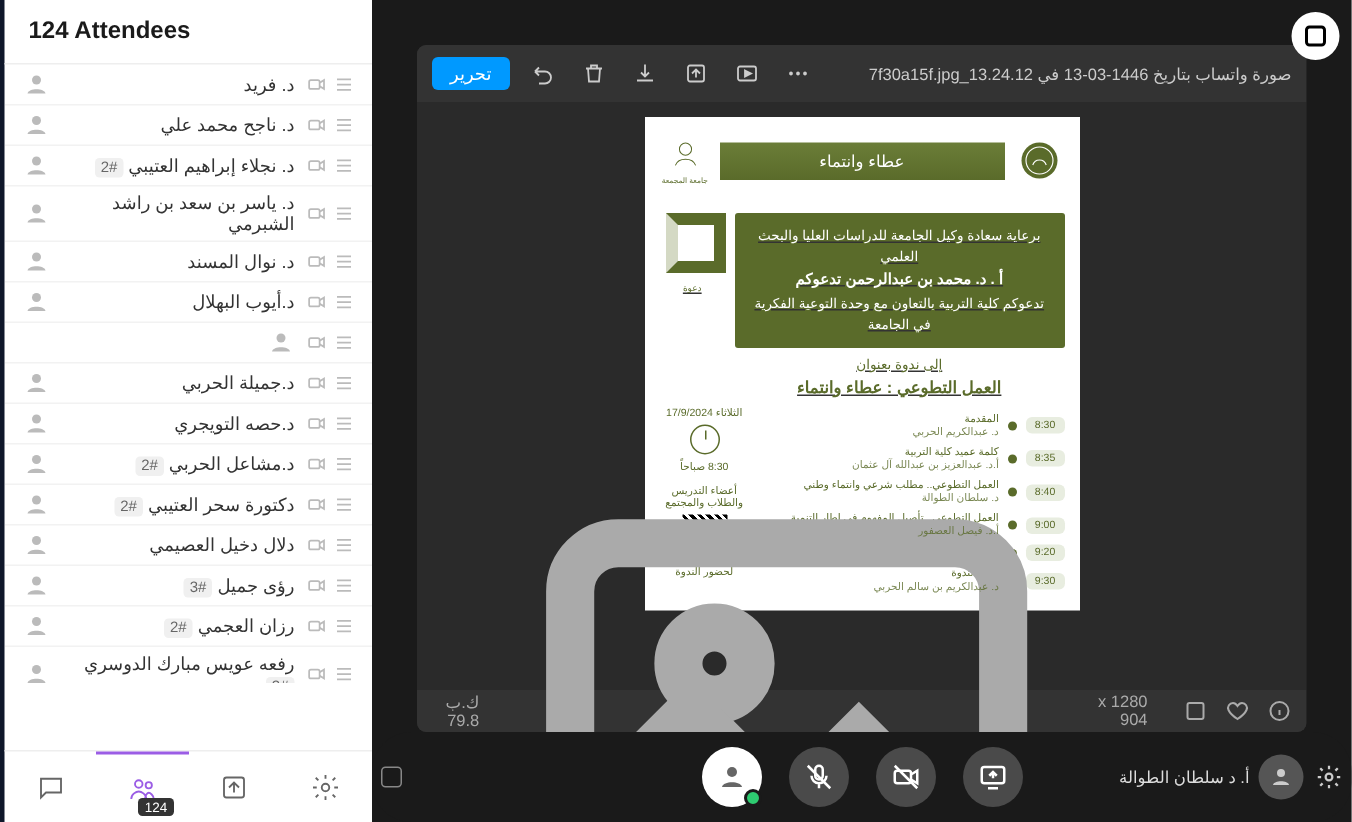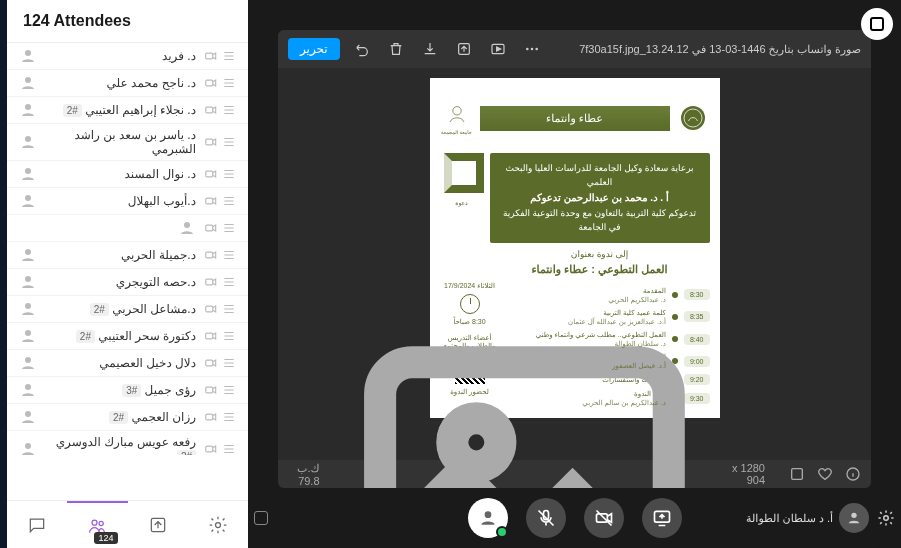--- a/index.html
+++ b/index.html
@@ -1,20 +1,20 @@
 <!DOCTYPE html>
 <html dir="rtl"><head>
 <meta charset="utf-8">
 <style>
 * { margin: 0; padding: 0; box-sizing: border-box; }
 body { font-family: Arial, sans-serif; background: #fff; width: 901px; height: 548px; overflow: hidden; direction: rtl; }
 .app { display: flex; width: 100%; height: 100%; }
 
 
-.attendees-panel { width: 248px; height: 100%; border-left: 7px solid #0f172a; display: flex; flex-direction: column; background: #fff; direction: ltr; }
+.attendees-panel { width: 248px; height: 100%; border-left: 3px solid #0f172a; display: flex; flex-direction: column; background: #fff; direction: ltr; }
 .attendees-header { padding: 12px 16px; font-size: 16px; font-weight: 600; color: #1a1a1a; border-bottom: 1px solid #eee; }
 .attendees-list { flex: 1; overflow-y: auto; }
 .attendees-list::-webkit-scrollbar { width: 6px; }
 .attendees-list::-webkit-scrollbar-thumb { background: #ccc; border-radius: 3px; }
 .attendee-row { display: flex; align-items: center; padding: 4px 12px; border-bottom: 1px solid #f2f2f2; gap: 8px; direction: rtl; }
 .attendee-icons { display: flex; gap: 4px; color: #bbb; font-size: 12px; }
 .attendee-icons svg { width: 14px; height: 14px; }
 .avatar-mini { width: 18px; height: 18px; fill: #bbb; }
 .attendee-name { flex: 1; font-size: 12px; color: #333; text-align: right; }
 .badge { background: #f0f0f0; color: #666; font-size: 10px; padding: 1px 4px; border-radius: 3px; }
@@ -37,21 +37,21 @@
 .viewer-toolbar { height: 38px; background: #333; display: flex; align-items: center; padding: 0 10px; gap: 10px; direction: rtl; }
 .viewer-title { flex: 1; color: #ccc; font-size: 11px; text-align: right; }
 .tool-btn { width: 24px; height: 24px; display: flex; align-items: center; justify-content: center; cursor: pointer; color: #ccc; }
 .tool-btn svg { width: 16px; height: 16px; fill: none; stroke: currentColor; stroke-width: 1.8; }
 .edit-btn { background: #0099ff; color: #fff; padding: 4px 12px; border-radius: 4px; font-size: 12px; cursor: pointer; }
 
 .viewer-content { flex: 1; display: flex; align-items: flex-start; justify-content: center; padding: 10px; background: #2a2a2a; }
 
 
 .poster { width: 290px; background: #fff; font-size: 8px; color: #333; direction: rtl; }
-.poster-head { display: flex; align-items: center; justify-content: space-between; padding: 12px 10px; margin-top: 11px; }
+.poster-head { display: flex; align-items: center; justify-content: space-between; padding: 12px 10px; }
 .logo-box { width: 34px; height: 34px; display:flex; align-items:center; justify-content:center; }
 .logo-box svg { width: 30px; height: 30px; }
 .poster-title-band { background: linear-gradient(to top, #5a6b2a, #6b7d38); color: #fff; padding: 6px; text-align: center; font-size: 11px; flex:1; margin:0 6px; }
 .poster-body { padding: 6px 10px; }
 .invite-block { background: #5a6b2a; color: #fff; padding: 8px; text-align: center; font-size: 9px; line-height: 1.6; border-radius: 2px; margin-bottom: 6px; }
 .invite-block .speaker { font-weight: bold; font-size: 10px; }
 .seminar-line { color: #5a6b2a; font-size: 9px; text-align: center; margin: 4px 0; }
 .seminar-topic { color: #5a6b2a; font-weight: bold; font-size: 11px; text-align: center; margin-bottom: 6px; }
 .agenda { }
 .agenda-row { display: flex; align-items: center; gap: 6px; margin: 4px 0; }
@@ -144,21 +144,21 @@
             <div class="poster-title-band">عطاء وانتماء</div>
             <div class="logo-box" style="flex-direction:column">
               <svg viewBox="0 0 40 40">
                   <circle cx="20" cy="14" r="6" fill="none" stroke="#5a6b2a"></circle>
                   <path d="M10 30c3-8 17-8 20 0" fill="none" stroke="#5a6b2a"></path>
                 </svg>
               <span style="font-size:5px;color:#5a6b2a">جامعة المجمعة</span>
             </div>
           </div>
           <div class="poster-body">
-            <div style="display:flex; gap:6px;">
+            <div style="display:flex; gap:6px;text-decoration:underline;">
               <div style="flex:1">
                 <div class="invite-block">
                   <div>برعاية سعادة وكيل الجامعة للدراسات العليا والبحث العلمي</div>
                   <div class="speaker">أ . د. محمد بن عبدالرحمن تدعوكم</div>
                   <div>تدعوكم كلية التربية بالتعاون مع وحدة التوعية الفكرية في الجامعة</div>
                 </div>
                 <div class="seminar-line">إلى ندوة بعنوان</div>
                 <div class="seminar-topic">العمل التطوعي : عطاء وانتماء</div>
               </div>
               <div style="width:44px;">

